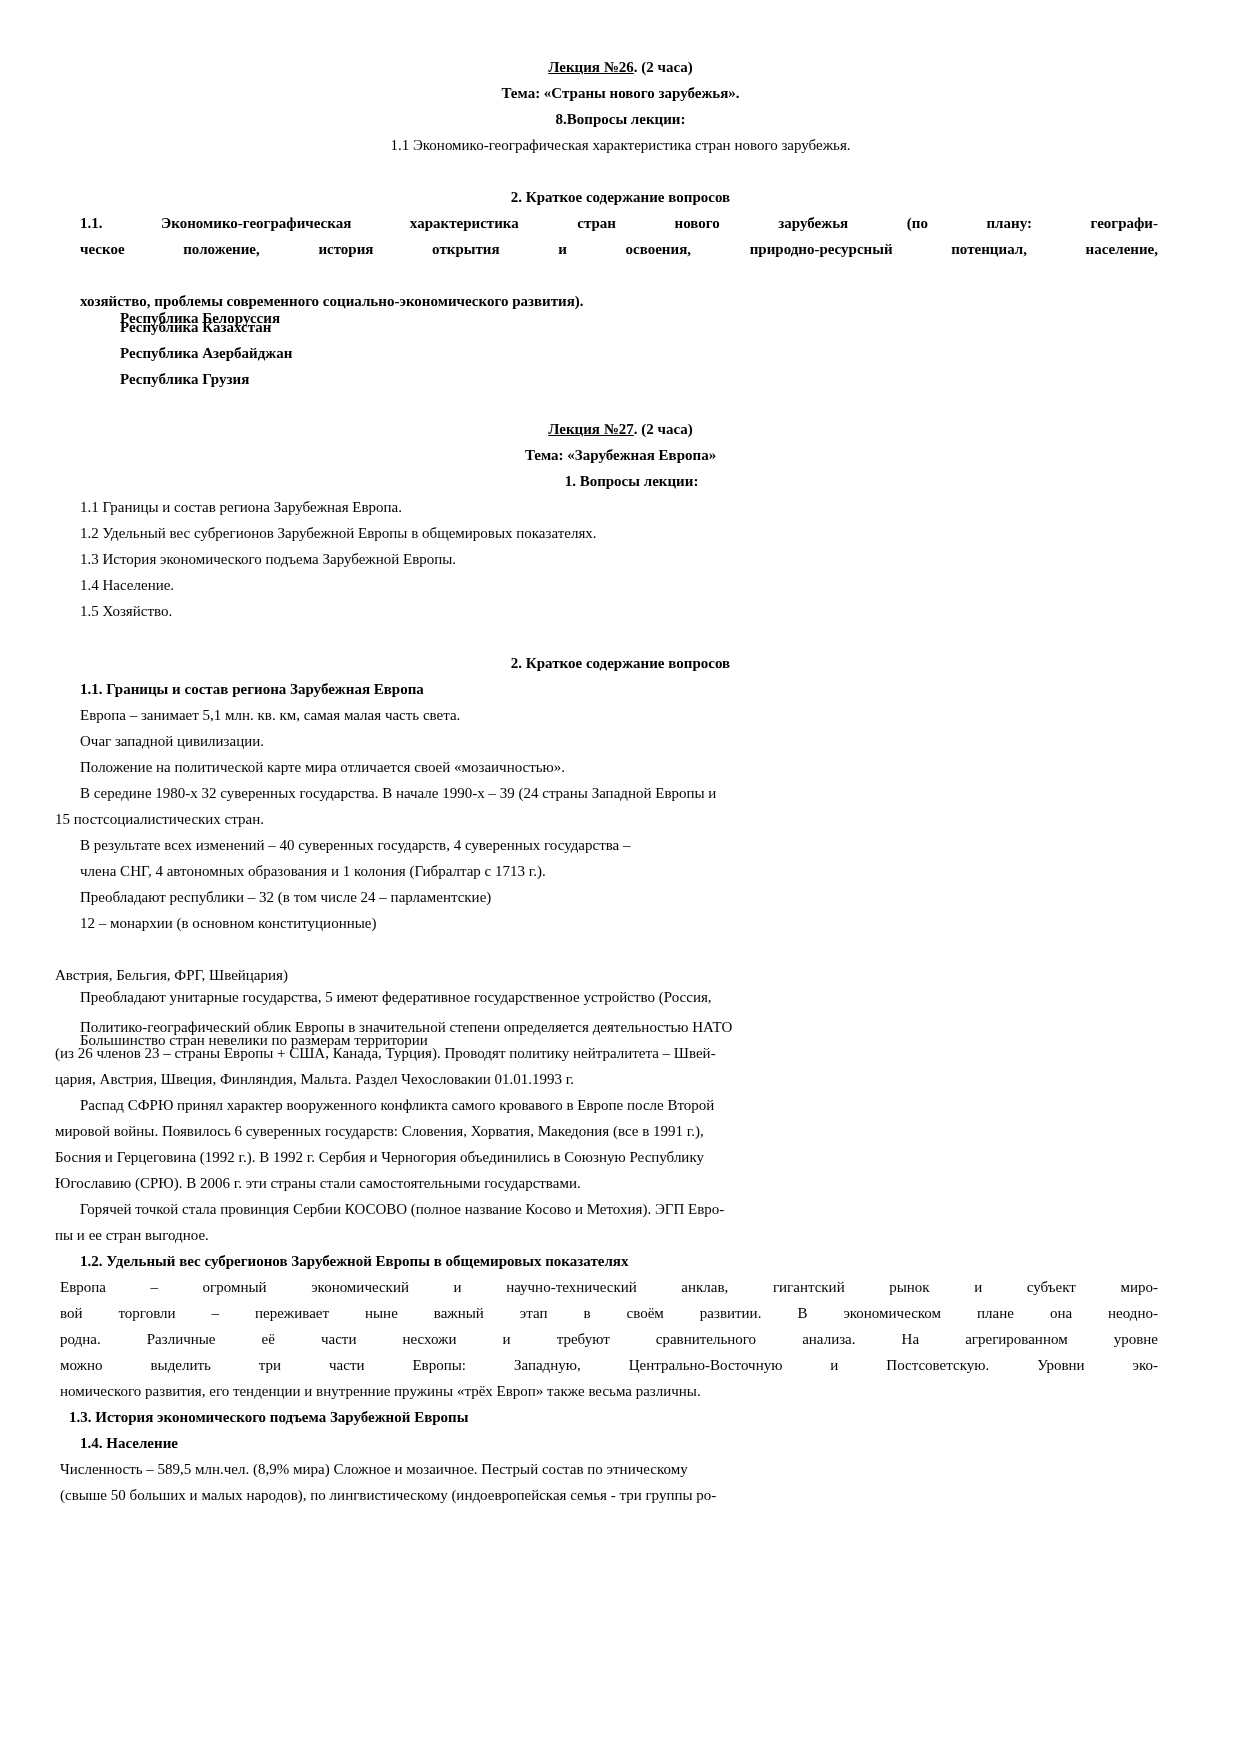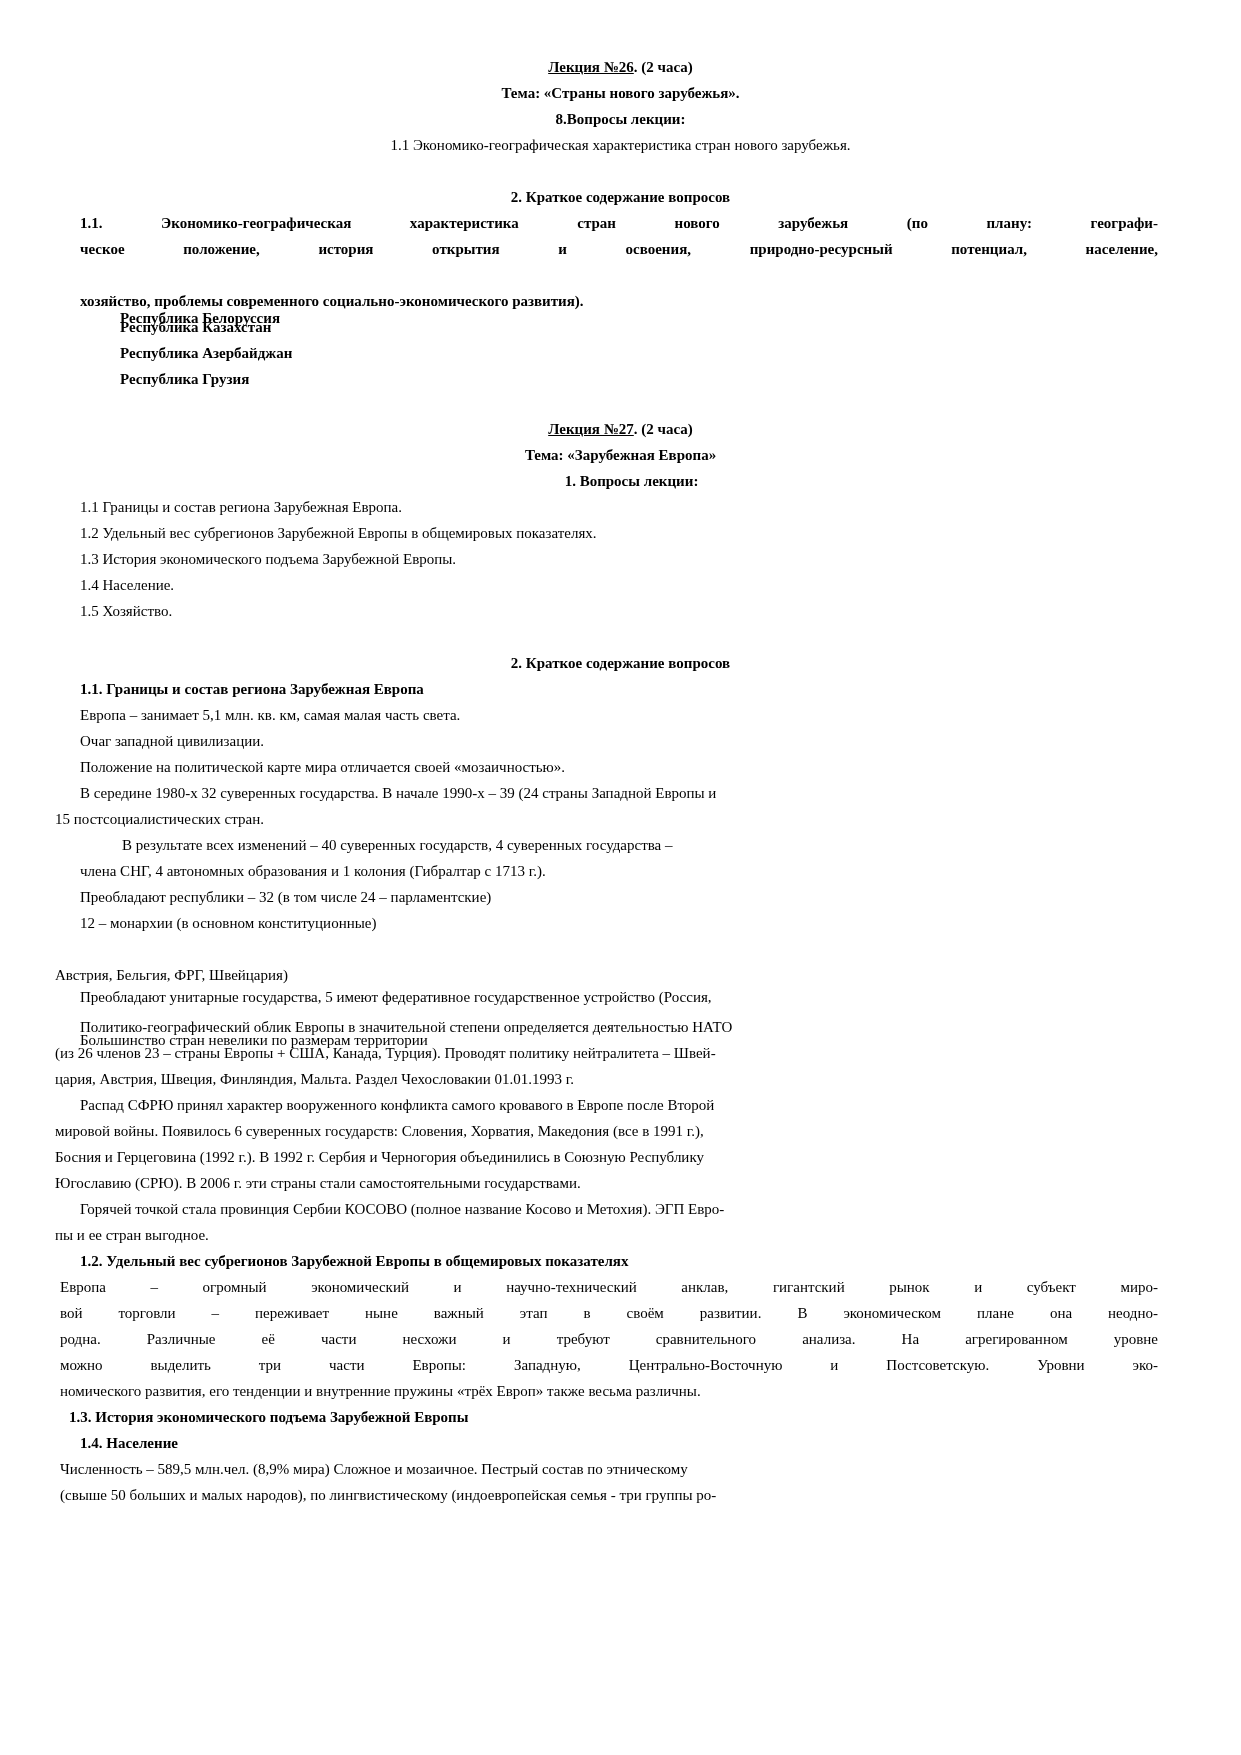--- a/index.html
+++ b/index.html
@@ -38,21 +38,21 @@
 <div class="ln" style="top:598px;left:80px;">1.5 Хозяйство.</div>
 
 <div class="ln b c" style="top:650px;">2. Краткое содержание вопросов</div>
 <div class="ln b" style="top:676px;left:80px;">1.1. Границы и состав региона Зарубежная Европа</div>
 
 <div class="ln" style="top:702px;left:80px;">Европа – занимает 5,1 млн. кв. км, самая малая часть света.</div>
 <div class="ln" style="top:728px;left:80px;">Очаг западной цивилизации.</div>
 <div class="ln" style="top:754px;left:80px;">Положение на политической карте мира отличается своей «мозаичностью».</div>
 <div class="ln" style="top:780px;left:80px;">В середине 1980-х 32 суверенных государства. В начале 1990-х – 39 (24 страны Западной Европы и</div>
 <div class="ln" style="top:806px;left:55px;">15 постсоциалистических стран.</div>
-<div class="ln" style="top:832px;left:80px;margin-left:42px;">В результате всех изменений – 40 суверенных государств, 4 суверенных государства –</div>
+<div class="ln" style="top:832px;left:80px;">В результате всех изменений – 40 суверенных государств, 4 суверенных государства –</div>
 <div class="ln" style="top:858px;left:80px;">члена СНГ, 4 автономных образования и 1 колония (Гибралтар с 1713 г.).</div>
 <div class="ln" style="top:884px;left:80px;">Преобладают республики – 32 (в том числе 24 – парламентские)</div>
 <div class="ln" style="top:910px;left:80px;">12 – монархии (в основном конституционные)</div>
 <div class="ln" style="top:936px;left:80px;margin-top:48px;">Преобладают унитарные государства, 5 имеют федеративное государственное устройство (Россия,</div>
 <div class="ln" style="top:962px;left:55px;">Австрия, Бельгия, ФРГ, Швейцария)</div>
 <div class="ln" style="top:1008px;left:80px;margin-top:19px;">Большинство стран невелики по размерам территории</div>
 <div class="ln" style="top:1014px;left:80px;">Политико-географический облик Европы в значительной степени определяется деятельностью НАТО</div>
 <div class="ln" style="top:1040px;left:55px;">(из 26 членов 23 – страны Европы + США, Канада, Турция). Проводят политику нейтралитета – Швей-</div>
 <div class="ln" style="top:1066px;left:55px;">цария, Австрия, Швеция, Финляндия, Мальта. Раздел Чехословакии 01.01.1993 г.</div>
 <div class="ln" style="top:1092px;left:80px;">Распад СФРЮ принял характер вооруженного конфликта самого кровавого в Европе после Второй</div>

